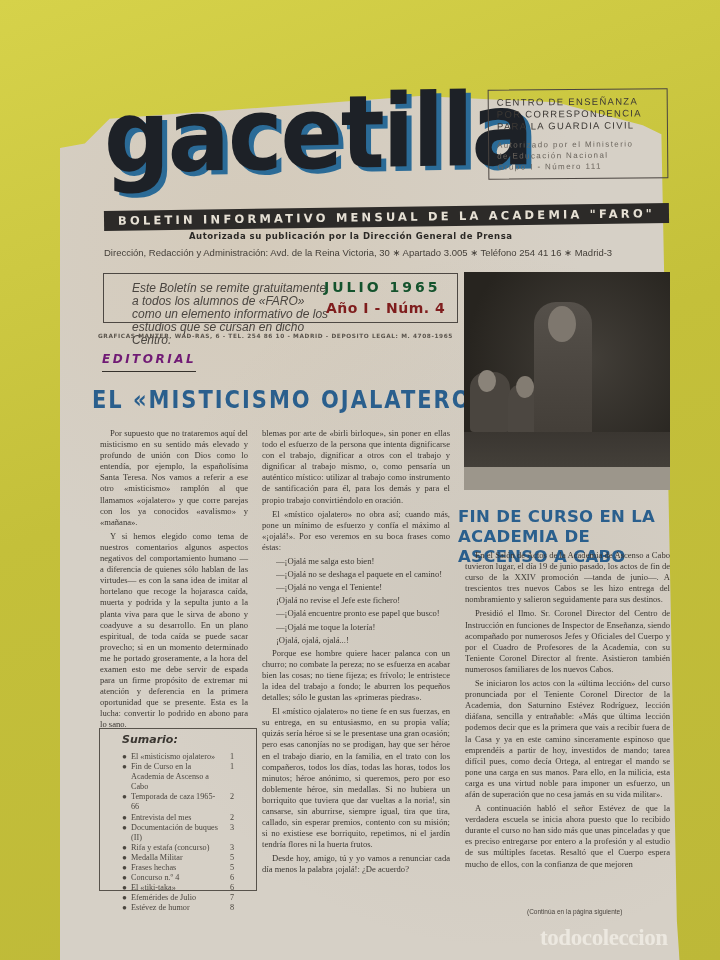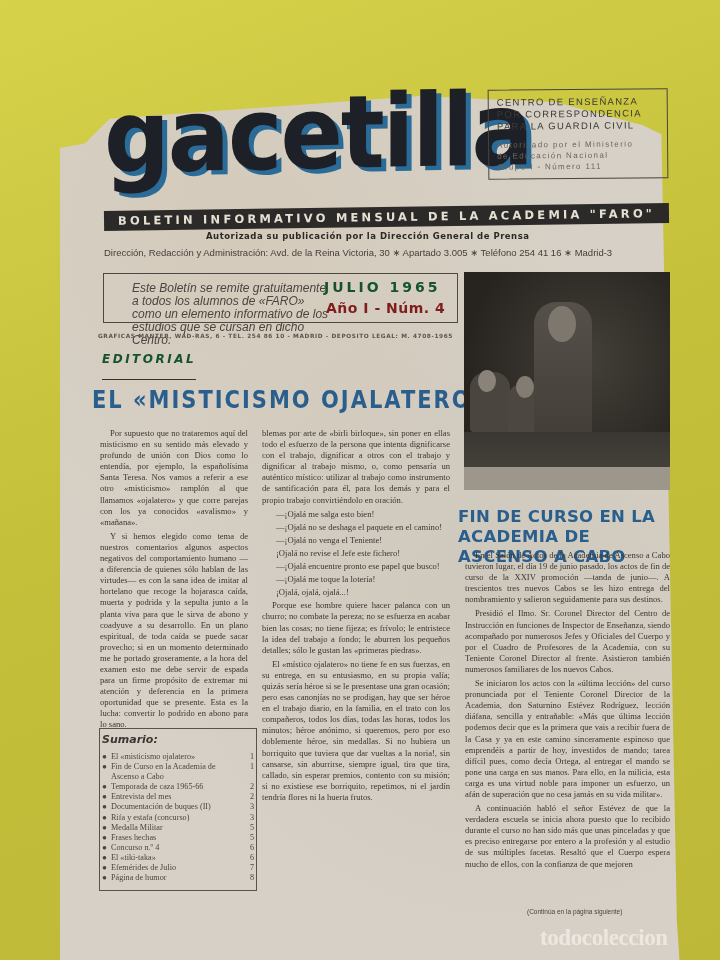--- a/index.html
+++ b/index.html
@@ -11,37 +11,37 @@
   .paper::after{content:"";position:absolute;inset:0;background:radial-gradient(circle at 30% 20%,rgba(200,170,120,.15),transparent 40%),radial-gradient(circle at 70% 60%,rgba(150,140,120,.12),transparent 50%);}
   .abs{position:absolute;}
   .masthead{left:104px;top:88px;font-family:"DejaVu Sans",sans-serif;font-weight:900;font-size:92px;letter-spacing:-2px;color:#1d2127;
     text-shadow:5px 4px 0 #2b6b97;transform:scaleY(1.1) skewY(-1deg);line-height:1;}
   .ctrbox{left:488px;top:89px;width:180px;height:90px;border:1px solid #4a4440;padding:6px 8px;box-sizing:border-box;
     font-family:"Liberation Sans",sans-serif;color:#3c3834;transform:rotate(-0.5deg);}
   .ctrbox .l1{font-size:9.5px;letter-spacing:1.3px;line-height:12px;text-transform:uppercase;}
   .ctrbox .l2{font-size:8px;letter-spacing:1.4px;line-height:11px;margin-top:7px;color:#6b655d;}
   .banner{left:104px;top:207px;width:565px;height:20px;background:#2c2a28;color:#e6e0d4;font-family:"DejaVu Sans",sans-serif;font-weight:bold;
     font-size:11.5px;letter-spacing:3.2px;line-height:20px;text-align:center;transform:rotate(-0.8deg);white-space:nowrap;}
-  .auth{left:206px;top:231px;font-family:"DejaVu Sans",sans-serif;font-weight:bold;font-size:8.5px;color:#2b2926;letter-spacing:.5px;}
+  .auth{left:189px;top:231px;font-family:"DejaVu Sans",sans-serif;font-weight:bold;font-size:8.5px;color:#2b2926;letter-spacing:.5px;}
   .addr{left:104px;top:247px;font-family:"Liberation Sans",sans-serif;font-size:9.5px;color:#45403a;white-space:nowrap;}
   .infobox{left:103px;top:273px;width:355px;height:50px;border:1px solid #4d4843;box-sizing:border-box;}
   .infobox .free{position:absolute;left:28px;top:8px;width:198px;font-style:italic;font-size:12px;line-height:13px;color:#4a4540;font-family:"Liberation Sans",sans-serif;}
   .infobox .date{position:absolute;left:220px;top:5px;font-family:"DejaVu Sans",sans-serif;font-weight:900;font-size:14px;letter-spacing:3px;color:#14532d;}
   .infobox .num{position:absolute;left:222px;top:26px;font-family:"DejaVu Sans",sans-serif;font-weight:900;font-size:14px;letter-spacing:.5px;color:#7f1d1d;}
   .imprint{left:98px;top:333px;font-family:"DejaVu Sans",sans-serif;font-weight:bold;font-size:5.8px;letter-spacing:.6px;color:#5a544c;white-space:nowrap;}
-  .editorial{left:102px;top:352px;font-family:"DejaVu Sans",sans-serif;font-weight:900;font-style:italic;font-size:12px;letter-spacing:2.5px;color:#14532d;
-    border-bottom:1.5px solid #35312c;padding-bottom:13px;}
+  .editorial{left:102px;top:352px;font-family:"DejaVu Sans",sans-serif;font-weight:900;font-style:italic;font-size:12px;letter-spacing:2.5px;color:#701a75;
+    border-bottom:1.5px solid #35312c;padding-bottom:5px;}
   .headline{left:92px;top:388px;font-family:"DejaVu Sans",sans-serif;font-weight:bold;font-size:21px;letter-spacing:2px;color:#2a5f8d;white-space:nowrap;transform:scaleY(1.15);}
   .col{font-family:"Liberation Serif",serif;font-size:8.6px;line-height:11.1px;color:#3a3631;text-align:justify;margin-top:6px;}
   .col p{margin:0 0 3px 0;text-indent:10px;}
   .col p.dlg{text-indent:0;padding-left:14px;margin:0 0 2px 0;}
   .col1{left:100px;top:422px;width:148px;}
   .col2{left:262px;top:422px;width:188px;}
   .col3{left:465px;top:544px;width:205px;}
-  .sumbox{left:99px;top:728px;width:158px;height:163px;border:1px solid #57524b;box-sizing:border-box;padding:4px 2px;}
+  .sumbox{left:99px;top:728px;width:158px;height:163px;border:1px solid #57524b;box-sizing:border-box;padding:4px 22px;}
   .sumbox .title{font-family:"DejaVu Sans",sans-serif;font-weight:bold;font-style:italic;font-size:11px;color:#3a3631;margin-bottom:6px;}
   .sumbox ul{list-style:none;margin:0;padding:0;}
   .sumbox li{display:flex;font-size:8.2px;line-height:10.1px;color:#4b463f;}
   .sumbox li .b{width:9px;flex:none;}
   .sumbox li .t{flex:1;}
   .sumbox li .p{width:12px;text-align:right;flex:none;}
   .photo{left:464px;top:272px;width:206px;height:218px;background:#2f2c28;overflow:hidden;}
   .photo .wall{position:absolute;inset:0;background:radial-gradient(ellipse at 60% 40%,#433f39,#27241f 70%);}
   .photo .man{position:absolute;left:70px;top:30px;width:58px;height:150px;background:linear-gradient(#55504a,#413c36);border-radius:22px 22px 6px 6px;}
   .photo .head{position:absolute;left:84px;top:34px;width:28px;height:36px;background:#7e776e;border-radius:50%;}
@@ -146,37 +146,39 @@
         <span class="t">El «tiki-taka»</span>
         <span class="p">6</span>
       </li>
     <li>
         <span class="b">●</span>
         <span class="t">Efemérides de Julio</span>
         <span class="p">7</span>
       </li>
     <li>
         <span class="b">●</span>
-        <span class="t">Página de humor</span>
+        <span class="t">Estévez de humor</span>
         <span class="p">8</span>
       </li>
   </ul>
 </div>
 
 <div class="abs col col2">
   <p style="text-indent:0">blemas por arte de «birli birloque», sin poner en ellas todo el esfuerzo de la persona que intenta dignificarse con el trabajo, dignificar a otros con el trabajo y dignificar al trabajo mismo, o, como pensaría un auténtico místico: utilizar al trabajo como instrumento de santificación para él, para los demás y para el propio trabajo convirtiéndolo en oración.</p>
+  <p>El «místico ojalatero» no obra así; cuando más, pone un mínimo de esfuerzo y confía el máximo al «¡ojalá!». Por eso veremos en su boca frases como éstas:</p>
   <p class="dlg">—¡Ojalá me salga esto bien!</p>
   <p class="dlg">—¡Ojalá no se deshaga el paquete en el camino!</p>
   <p class="dlg">—¡Ojalá no venga el Teniente!</p>
   <p class="dlg">¡Ojalá no revise el Jefe este fichero!</p>
   <p class="dlg">—¡Ojalá encuentre pronto ese papel que busco!</p>
   <p class="dlg">—¡Ojalá me toque la lotería!</p>
   <p class="dlg">¡Ojalá, ojalá, ojalá...!</p>
   <p>Porque ese hombre quiere hacer palanca con un churro; no combate la pereza; no se esfuerza en acabar bien las cosas; no tiene fijeza; es frívolo; le entristece la idea del trabajo a fondo; le aburren los pequeños detalles; sólo le gustan las «primeras piedras».</p>
   <p>El «místico ojalatero» no tiene fe en sus fuerzas, en su entrega, en su entusiasmo, en su propia valía; quizás sería héroe si se le presentase una gran ocasión; pero esas canonjías no se prodigan, hay que ser héroe en el trabajo diario, en la familia, en el trato con los compañeros, todos los días, todas las horas, todos los minutos; héroe anónimo, si queremos, pero por eso doblemente héroe, sin medallas. Si no hubiera un borriquito que tuviera que dar vueltas a la noria!, sin cansarse, sin aburrirse, siempre igual, tira que tira, callado, sin esperar premios, contento con su misión; si no existiese ese borriquito, repetimos, ni el jardín tendría flores ni la huerta frutos.</p>
+  <p>Desde hoy, amigo, tú y yo vamos a renunciar cada día menos la palabra ¡ojalá!: ¿De acuerdo?</p>
 </div>
 
 <div class="abs photo">
   <div class="wall"></div>
   <div class="p1"></div>
   <div class="p1h"></div>
   <div class="p2"></div>
   <div class="p2h"></div>
   <div class="man"></div>
   <div class="head"></div>

